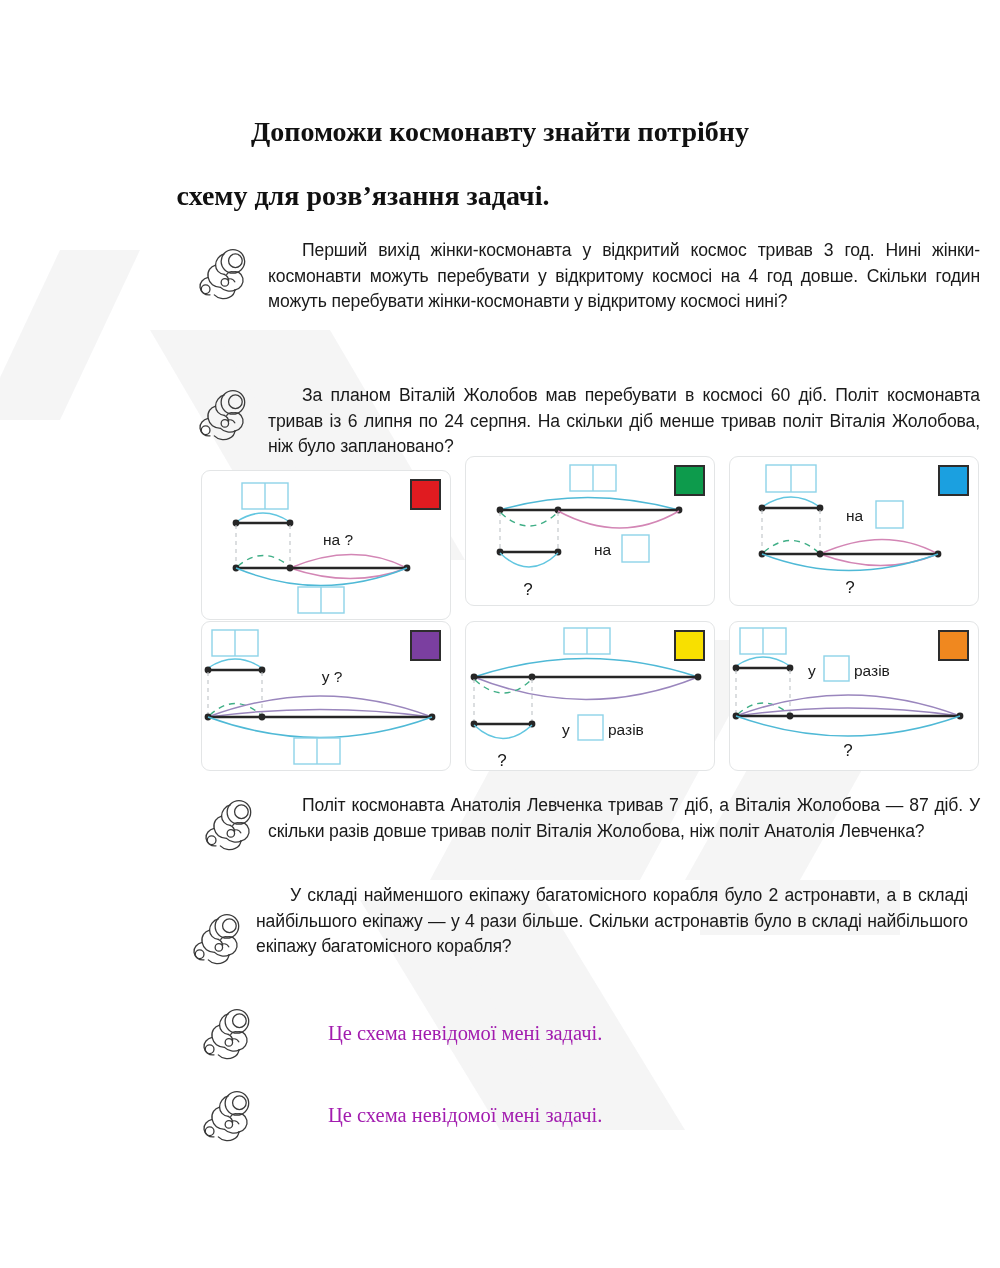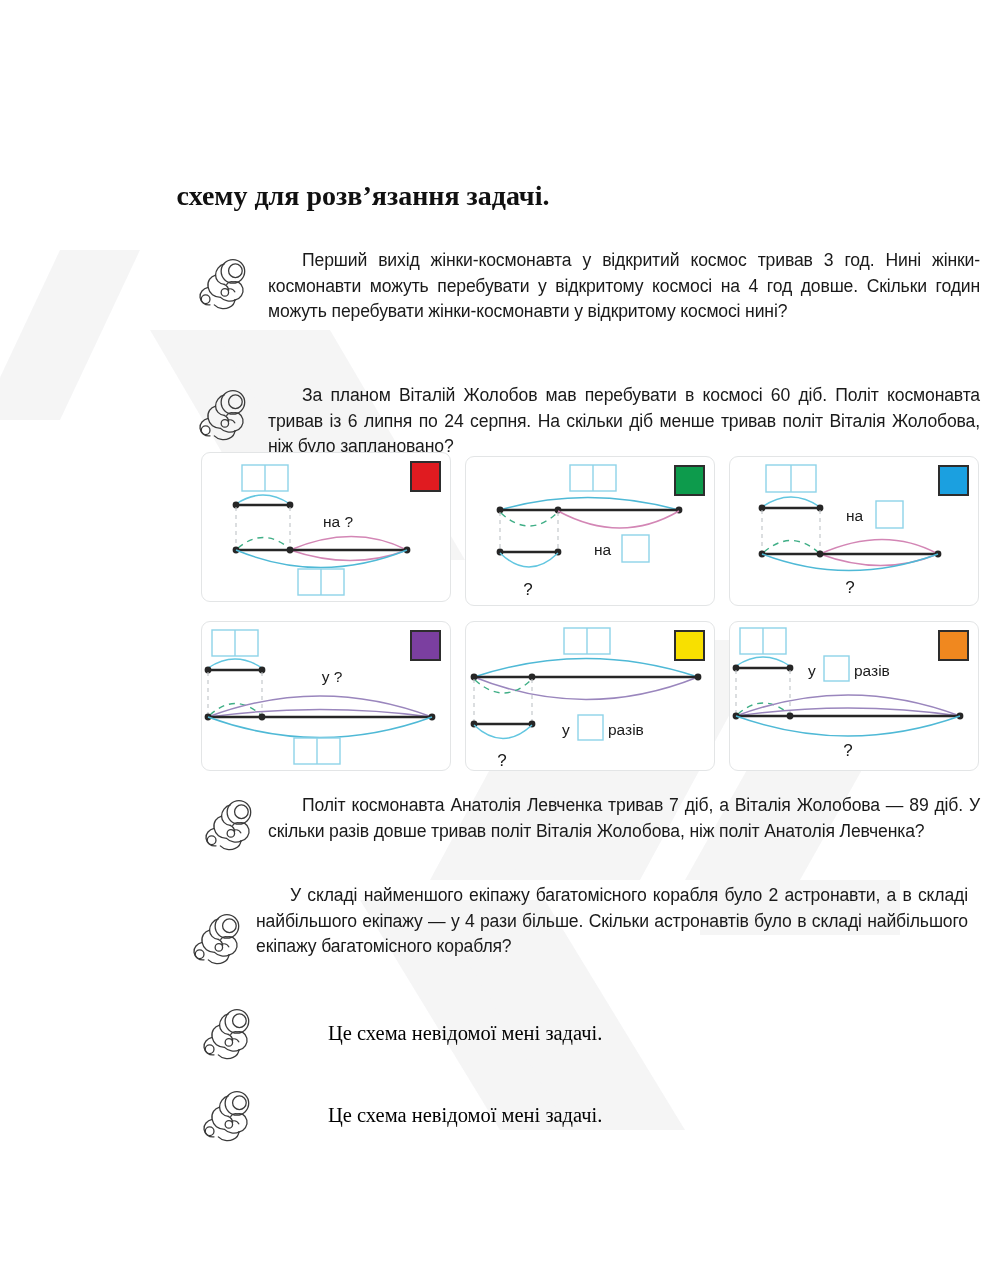--- a/index.html
+++ b/index.html
@@ -37,21 +37,21 @@
     text-align:justify; text-justify:inter-word;
     letter-spacing:-.15px;
   }
   .p-text .indent { display:inline-block; width:34px; }
   .astro { position:absolute; width:62px; height:62px; }
 
   
   .ansline { position:absolute; }
   .ansline .txt {
     font-family:"Liberation Serif", serif;
-    font-size:20.5px; color:#000000; white-space:nowrap;
+    font-size:20.5px; color:#a21caf; white-space:nowrap;
   }
 
   
   .card {
     position:absolute;
     width:250px; height:150px;
     background:#fff;
     border:1px solid #e3e5e6;
     border-radius:9px;
   }
@@ -83,23 +83,24 @@
     <polygon points="820,640 935,640 800,880 685,880"></polygon>
     <polygon points="700,880 900,880 900,935 700,935"></polygon>
     <polygon points="360,900 480,900 620,1130 500,1130"></polygon>
     <polygon points="430,900 545,900 685,1130 570,1130"></polygon>
     <polygon points="60,250 140,250 60,420 -20,420"></polygon>
   </g>
 </svg>
 
 <div class="page">
 
+  <div class="title title-l1">Допоможи космонавту знайти потрібну</div>
   <div class="title title-l2">схему для розв’язання задачі.</div>
 
-  <div class="problem" style="left:190px; top:248px; width:790px;">
+  <div class="problem" style="left:190px; top:238px; width:790px;">
     <svg class="astro" style="left:2px; top:6px;" viewBox="0 0 100 100">
       <g fill="none" stroke="#3b3b3b" stroke-width="2.1" stroke-linecap="round" stroke-linejoin="round">
         <circle cx="66" cy="28" r="19"></circle>
         <circle cx="70" cy="27" r="11"></circle>
         <path d="M52 16 C44 18 38 26 38 34 C38 42 44 48 52 49"></path>
         <path d="M38 34 C30 36 24 44 26 54 C28 64 36 70 46 70"></path>
         <path d="M26 54 C18 56 12 62 13 70 C14 78 21 83 29 82"></path>
         <circle cx="22" cy="73" r="7"></circle>
         <path d="M46 70 C52 76 62 78 70 74"></path>
         <path d="M70 74 C78 72 84 64 82 55 C80 47 73 43 66 45"></path>
@@ -127,21 +128,21 @@
         <circle cx="53" cy="62" r="6"></circle>
         <path d="M57 57 C62 55 67 57 69 61"></path>
         <path d="M36 82 C42 88 52 90 60 86 C66 83 69 78 69 74"></path>
         <path d="M66 45 C62 44 58 46 56 49"></path>
         <path d="M52 49 C56 51 59 55 59 59"></path>
       </g>
     </svg>
     <div class="p-text" style="padding-left:78px;"><span class="indent"></span><span>За планом Віталій Жолобов мав перебувати в космосі 60 діб. Політ космонавта тривав із 6 липня по 24 серпня. На скільки діб менше тривав політ Віталія Жолобова, ніж було заплановано?</span></div>
   </div>
 
-  <div class="card" style="left:201px; top:452px;">
+  <div class="card" style="left:201px; top:470px;">
     <svg viewBox="0 0 250 150">
 
       <g>
         <rect class="bx" x="40" y="12" width="46" height="26"></rect>
         <line class="bx" x1="63" y1="12" x2="63" y2="38"></line>
       </g>
 
       <path class="cy" d="M34 51 Q61 33 88 51"></path>
       <line class="seg" x1="34" y1="52" x2="88" y2="52"></line>
       <circle class="dot" cx="34" cy="52" r="3.4"></circle>
@@ -339,21 +340,21 @@
         <circle cx="22" cy="73" r="7"></circle>
         <path d="M46 70 C52 76 62 78 70 74"></path>
         <path d="M70 74 C78 72 84 64 82 55 C80 47 73 43 66 45"></path>
         <circle cx="53" cy="62" r="6"></circle>
         <path d="M57 57 C62 55 67 57 69 61"></path>
         <path d="M36 82 C42 88 52 90 60 86 C66 83 69 78 69 74"></path>
         <path d="M66 45 C62 44 58 46 56 49"></path>
         <path d="M52 49 C56 51 59 55 59 59"></path>
       </g>
     </svg>
-    <div class="p-text" style="padding-left:78px;"><span class="indent"></span><span>Політ космонавта Анатолія Левченка тривав 7 діб, а Віталія Жолобова — 89 діб. У скільки разів довше тривав політ Віталія Жолобова, ніж політ Анатолія Левченка?</span></div>
+    <div class="p-text" style="padding-left:78px;"><span class="indent"></span><span>Політ космонавта Анатолія Левченка тривав 7 діб, а Віталія Жолобова — 87 діб. У скільки разів довше тривав політ Віталія Жолобова, ніж політ Анатолія Левченка?</span></div>
   </div>
 
   <div class="problem" style="left:178px; top:883px; width:790px;">
     <svg class="astro" style="left:8px; top:26px;" viewBox="0 0 100 100">
       <g fill="none" stroke="#3b3b3b" stroke-width="2.1" stroke-linecap="round" stroke-linejoin="round">
         <circle cx="66" cy="28" r="19"></circle>
         <circle cx="70" cy="27" r="11"></circle>
         <path d="M52 16 C44 18 38 26 38 34 C38 42 44 48 52 49"></path>
         <path d="M38 34 C30 36 24 44 26 54 C28 64 36 70 46 70"></path>
         <path d="M26 54 C18 56 12 62 13 70 C14 78 21 83 29 82"></path>

